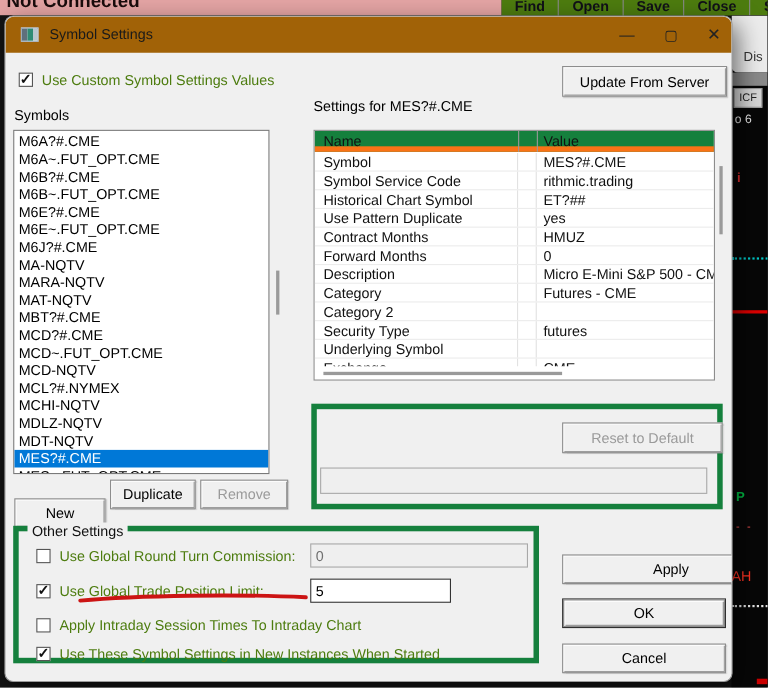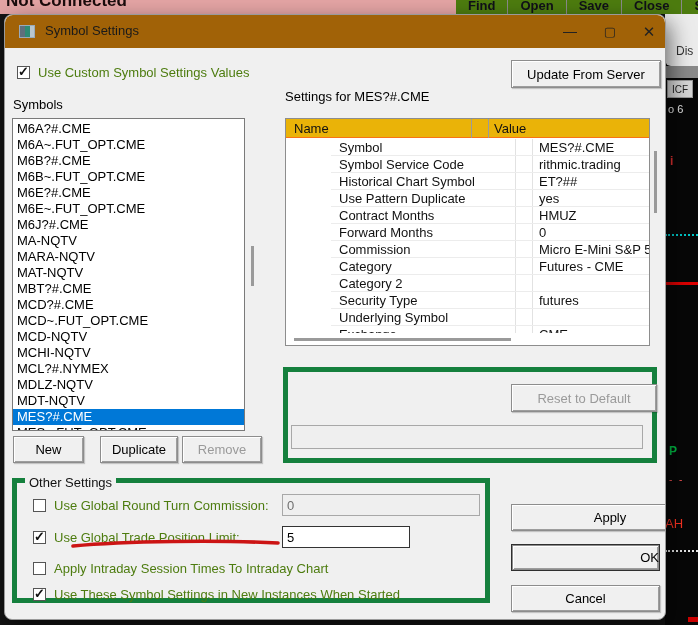--- a/index.html
+++ b/index.html
@@ -55,26 +55,26 @@
 
   
   .symbols-label, .settings-label { position:absolute; font-size:13px; color:#000; }
   .listbox { position:absolute; left:7px; top:103px; width:233px; height:313px; background:#fff; border:1px solid #7a7a7a; overflow:hidden; padding-top:2px; }
   .li { height:16px; line-height:16px; padding-left:4px; font-size:13px; white-space:nowrap; color:#000; }
   .li.sel { background:#0078d7; color:#fff; }
   .vthumb { position:absolute; width:3px; background:#9a9a9a; }
 
   
   .table { position:absolute; left:280px; top:103px; width:365px; height:228px; background:#fff; border:1px solid #8d8d8d; overflow:hidden; }
-  .thead { position:absolute; left:0; top:0; width:100%; height:19px; background:#eab308; border-bottom:1px solid #f97316; }
+  .thead { position:absolute; left:0; top:0; width:100%; height:19px; background:#15803d; border-bottom:5px solid #f97316; }
   .thead .hname { position:absolute; left:8px; top:2px; font-size:13px; }
   .thead .hval { position:absolute; left:208px; top:2px; font-size:13px; }
   .hsep1 { position:absolute; left:185px; top:0; height:19px; border-left:1px solid #9a9a9a; }
   .hsep2 { position:absolute; left:202px; top:0; height:19px; border-left:1px solid #9a9a9a; }
-  .tbody { position:absolute; left:0; top:20px; width:100%; height:194px; overflow:hidden;margin-left:45px; }
+  .tbody { position:absolute; left:0; top:20px; width:100%; height:194px; overflow:hidden; }
   .trow { position:relative; height:17px; line-height:17px; border-bottom:1px solid #ececec; display:flex; }
   .tc { overflow:hidden; white-space:nowrap; font-size:13px; }
   .tc-name { width:185px; padding-left:8px; border-right:1px solid #e2e2e2; }
   .tc-mid { width:17px; border-right:1px solid #e2e2e2; }
   .tc-val { flex:1; padding-left:6px; }
   .hthumb { position:absolute; left:8px; bottom:4px; width:217px; height:3px; background:#9a9a9a; }
 
   
   .groupbox { position:absolute; border:5px solid #15803d; }
   .reset-field { position:absolute; left:286px; top:410px; width:352px; height:24px; background:#efefef; border:1px solid #a8a8a8; }
@@ -147,30 +147,30 @@
         <div class="li">M6E?#.CME</div>
         <div class="li">M6E~.FUT_OPT.CME</div>
         <div class="li">M6J?#.CME</div>
         <div class="li">MA-NQTV</div>
         <div class="li">MARA-NQTV</div>
         <div class="li">MAT-NQTV</div>
         <div class="li">MBT?#.CME</div>
         <div class="li">MCD?#.CME</div>
         <div class="li">MCD~.FUT_OPT.CME</div>
         <div class="li">MCD-NQTV</div>
+        <div class="li">MCL?#.NYMEX</div>
         <div class="li">MCHI-NQTV</div>
-        <div class="li">MCL?#.NYMEX</div>
         <div class="li">MDLZ-NQTV</div>
         <div class="li">MDT-NQTV</div>
         <div class="li sel">MES?#.CME</div>
         <div class="li">MES~.FUT_OPT.CME</div>
       </div>
     <div class="vthumb" style="left:246px;top:231px;height:40px;"></div>
 
-    <button class="btn" style="left:8px;top:421px;width:71px;height:27px;">New</button>
+    <button class="btn" style="left:8px;top:438px;width:83px;height:27px;">New</button>
     <button class="btn" style="left:95px;top:421px;width:78px;height:27px;">Duplicate</button>
     <button class="btn disabled" style="left:177px;top:421px;width:80px;height:27px;">Remove</button>
 
     <span class="settings-label" style="left:280px;top:74px;">Settings for MES?#.CME</span>
     <div class="table">
       <div class="thead">
         <span class="hname">Name</span>
         <span class="hval">Value</span>
         <span class="hsep1"></span>
         <span class="hsep2"></span>
@@ -200,21 +200,21 @@
             <div class="tc tc-name">Contract Months</div>
             <div class="tc tc-mid"></div>
             <div class="tc tc-val">HMUZ</div>
           </div>
           <div class="trow">
             <div class="tc tc-name">Forward Months</div>
             <div class="tc tc-mid"></div>
             <div class="tc tc-val">0</div>
           </div>
           <div class="trow">
-            <div class="tc tc-name">Commission</div>
+            <div class="tc tc-name">Description</div>
             <div class="tc tc-mid"></div>
             <div class="tc tc-val">Micro E-Mini S&amp;P 500 - CM</div>
           </div>
           <div class="trow">
             <div class="tc tc-name">Category</div>
             <div class="tc tc-mid"></div>
             <div class="tc tc-val">Futures - CME</div>
           </div>
           <div class="trow">
             <div class="tc tc-name">Category 2</div>
@@ -260,16 +260,16 @@
       </svg>
 
       <span class="cb" style="left:16px;top:79px;"></span>
       <span class="cb-label" style="left:37px;top:78px;">Apply Intraday Session Times To Intraday Chart</span>
 
       <span class="cb on" style="left:16px;top:105px;"></span>
       <span class="cb-label" style="left:37px;top:104px;">Use These Symbol Settings in New Instances When Started</span>
     </div>
 
     <button class="btn" style="left:506px;top:489px;width:162px;height:27px;padding-left:36px;">Apply</button>
-    <button class="btn default" style="left:506px;top:529px;width:149px;height:27px;text-align:right;">OK</button>
+    <button class="btn default" style="left:506px;top:529px;width:149px;height:27px;">OK</button>
     <button class="btn" style="left:506px;top:570px;width:149px;height:27px;">Cancel</button>
   </div>
 </div>
 
 </body></html>

